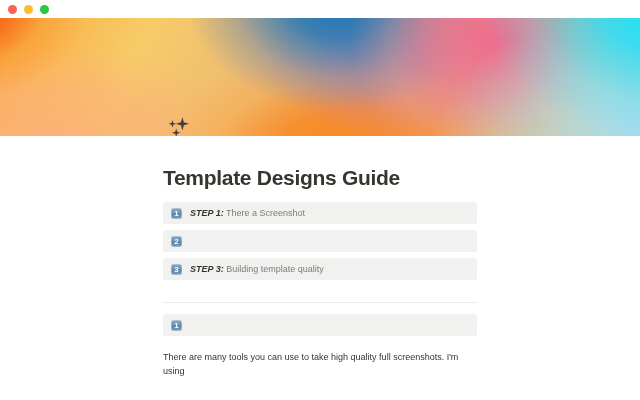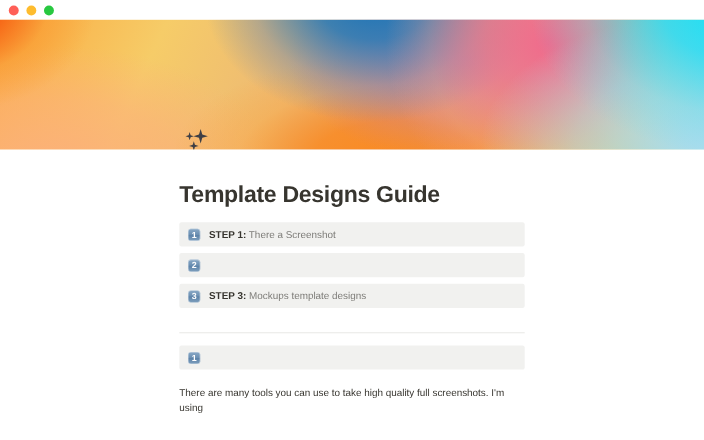--- a/index.html
+++ b/index.html
@@ -95,20 +95,21 @@
   .sparkle svg { display: block; }
 
   
   .doc {
     position: absolute;
     top: 136px;
     left: 0;
     width: 640px;
     height: 264px;
     background: #ffffff;
+    border-radius: 23px;
   }
   .page {
     position: absolute;
     left: 163px;
     top: 0;
     width: 314px;
   }
 
   .page-title {
     margin: 0;
@@ -162,20 +163,21 @@
 
   .step-text {
     font-size: 9px;
     line-height: 12px;
     color: #7d7c78;
     white-space: nowrap;
   }
   .step-text b {
     color: #37352f;
     font-weight: 700;
+    font-style: italic;
   }
 
   .divider {
     height: 1px;
     background: #eaeae8;
     margin-top: 22px;
     margin-bottom: 11px;
   }
 
   .body-text {
@@ -221,21 +223,21 @@
           <span class="keycap">1</span>
           <span class="step-text"><b>STEP 1:</b> <span>There a Screenshot</span></span>
         </div>
 
         <div class="step-row">
           <span class="keycap">2</span>
         </div>
 
         <div class="step-row">
           <span class="keycap">3</span>
-          <span class="step-text"><b>STEP 3:</b> <span>Mockups template designs</span></span>
+          <span class="step-text"><b>STEP 3:</b> <span>Building template quality</span></span>
         </div>
 
       </div>
 
       <div class="divider"></div>
 
       <div class="step-row">
         <span class="keycap">1</span>
       </div>
 

